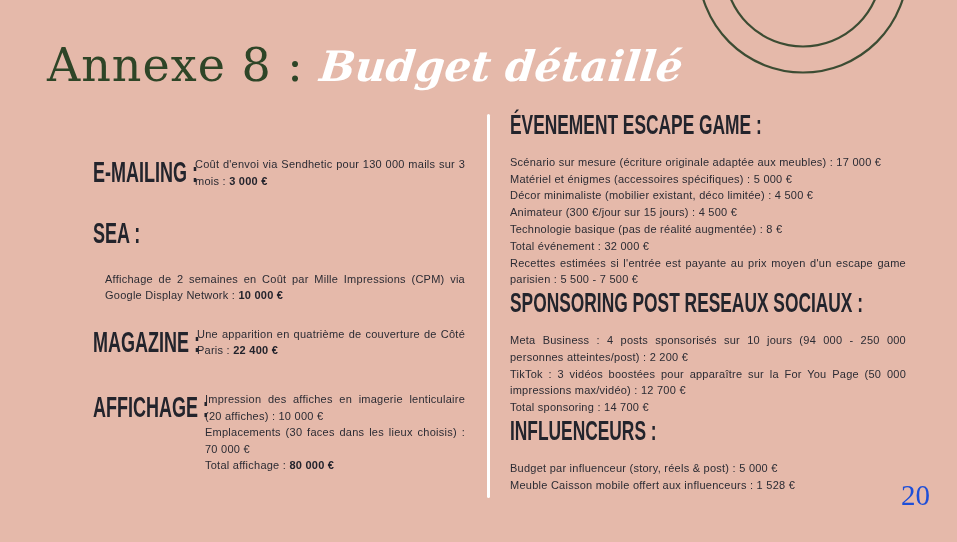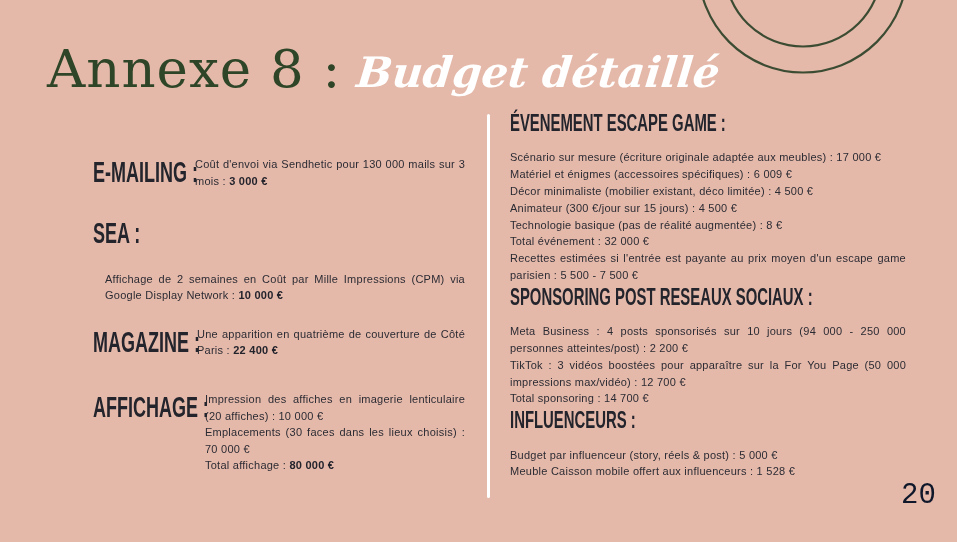--- a/index.html
+++ b/index.html
@@ -10,21 +10,21 @@
   }
   .slide{position:absolute;inset:0;background:#e5b9aa;}
 
   
   .ornament{position:absolute;top:0;right:0;width:290px;height:135px;}
 
   
   .title{position:absolute;left:47px;top:38px;display:flex;align-items:baseline;white-space:nowrap;}
   .title-prefix{
     font-family:"DejaVu Serif","Liberation Serif",serif;
-    font-size:53px;color:#2e4527;letter-spacing:1px;font-weight:400;
+    font-size:46px;color:#2e4527;letter-spacing:1px;font-weight:400;
   }
   .title-script{
     display:inline-block;margin-left:16px;
     font-family:"DejaVu Serif","Liberation Serif",serif;
     font-style:italic;font-weight:700;font-size:42px;color:#ffffff;
     transform:skewX(-6deg);letter-spacing:0;
   }
 
   
   .cond{
@@ -55,28 +55,28 @@
   }
   p.body-line strong{font-weight:700;color:#23232c;}
 
   
   .divider{position:absolute;left:487px;top:114px;width:2.5px;height:384px;background:#ffffff;border-radius:2px;}
 
   
   .right-col{position:absolute;left:510px;top:110px;width:396px;}
   .section{margin:0;}
   .section + .section{}
-  .section-heading{font-size:24px;line-height:1.1;margin:0 0 13px 0;}
+  .section-heading{font-size:28px;line-height:1.1;margin:0 0 13px 0;}
   .section-lines p.body-line{line-height:16.8px;}
 
   
   .page-number{
     position:absolute;left:901px;top:479px;
-    font-family:Liberation Mono, monospace;
-    font-size:29px;color:#0f172a;
+    font-family:Liberation Serif, serif;
+    font-size:29px;color:#1d4ed8;
   }
 </style>
 </head>
 <body>
 
 <div class="slide">
 
   <svg class="ornament" viewBox="667 0 290 135" fill="none" xmlns="http://www.w3.org/2000/svg">
     <circle cx="803" cy="-32" r="104.5" stroke="#3c4c33" stroke-width="2.2" fill="none"></circle>
     <circle cx="803" cy="-32" r="78.5" stroke="#3c4c33" stroke-width="2.2" fill="none"></circle>
@@ -133,21 +133,21 @@
   </div>
 
   <div class="divider"></div>
 
   <div class="right-col">
 
     <div class="section">
       <h2 class="section-heading"><span class="cond">ÉVENEMENT ESCAPE GAME :</span></h2>
       <div class="section-lines">
         <p class="body-line">Scénario sur mesure (écriture originale adaptée aux meubles) : 17 000 €</p>
-        <p class="body-line">Matériel et énigmes (accessoires spécifiques) : 6 009 €</p>
+        <p class="body-line">Matériel et énigmes (accessoires spécifiques) : 5 000 €</p>
         <p class="body-line">Décor minimaliste (mobilier existant, déco limitée) : 4 500 €</p>
         <p class="body-line">Animateur (300 €/jour sur 15 jours) : 4 500 €</p>
         <p class="body-line">Technologie basique (pas de réalité augmentée) : 8 €</p>
         <p class="body-line">Total événement : 32 000 €</p>
         <p class="body-line">Recettes estimées si l'entrée est payante au prix moyen d'un escape game parisien : 5 500 - 7 500 €</p>
       </div>
     </div>
 
     <div class="section">
       <h2 class="section-heading"><span class="cond">SPONSORING POST RESEAUX SOCIAUX :</span></h2>

